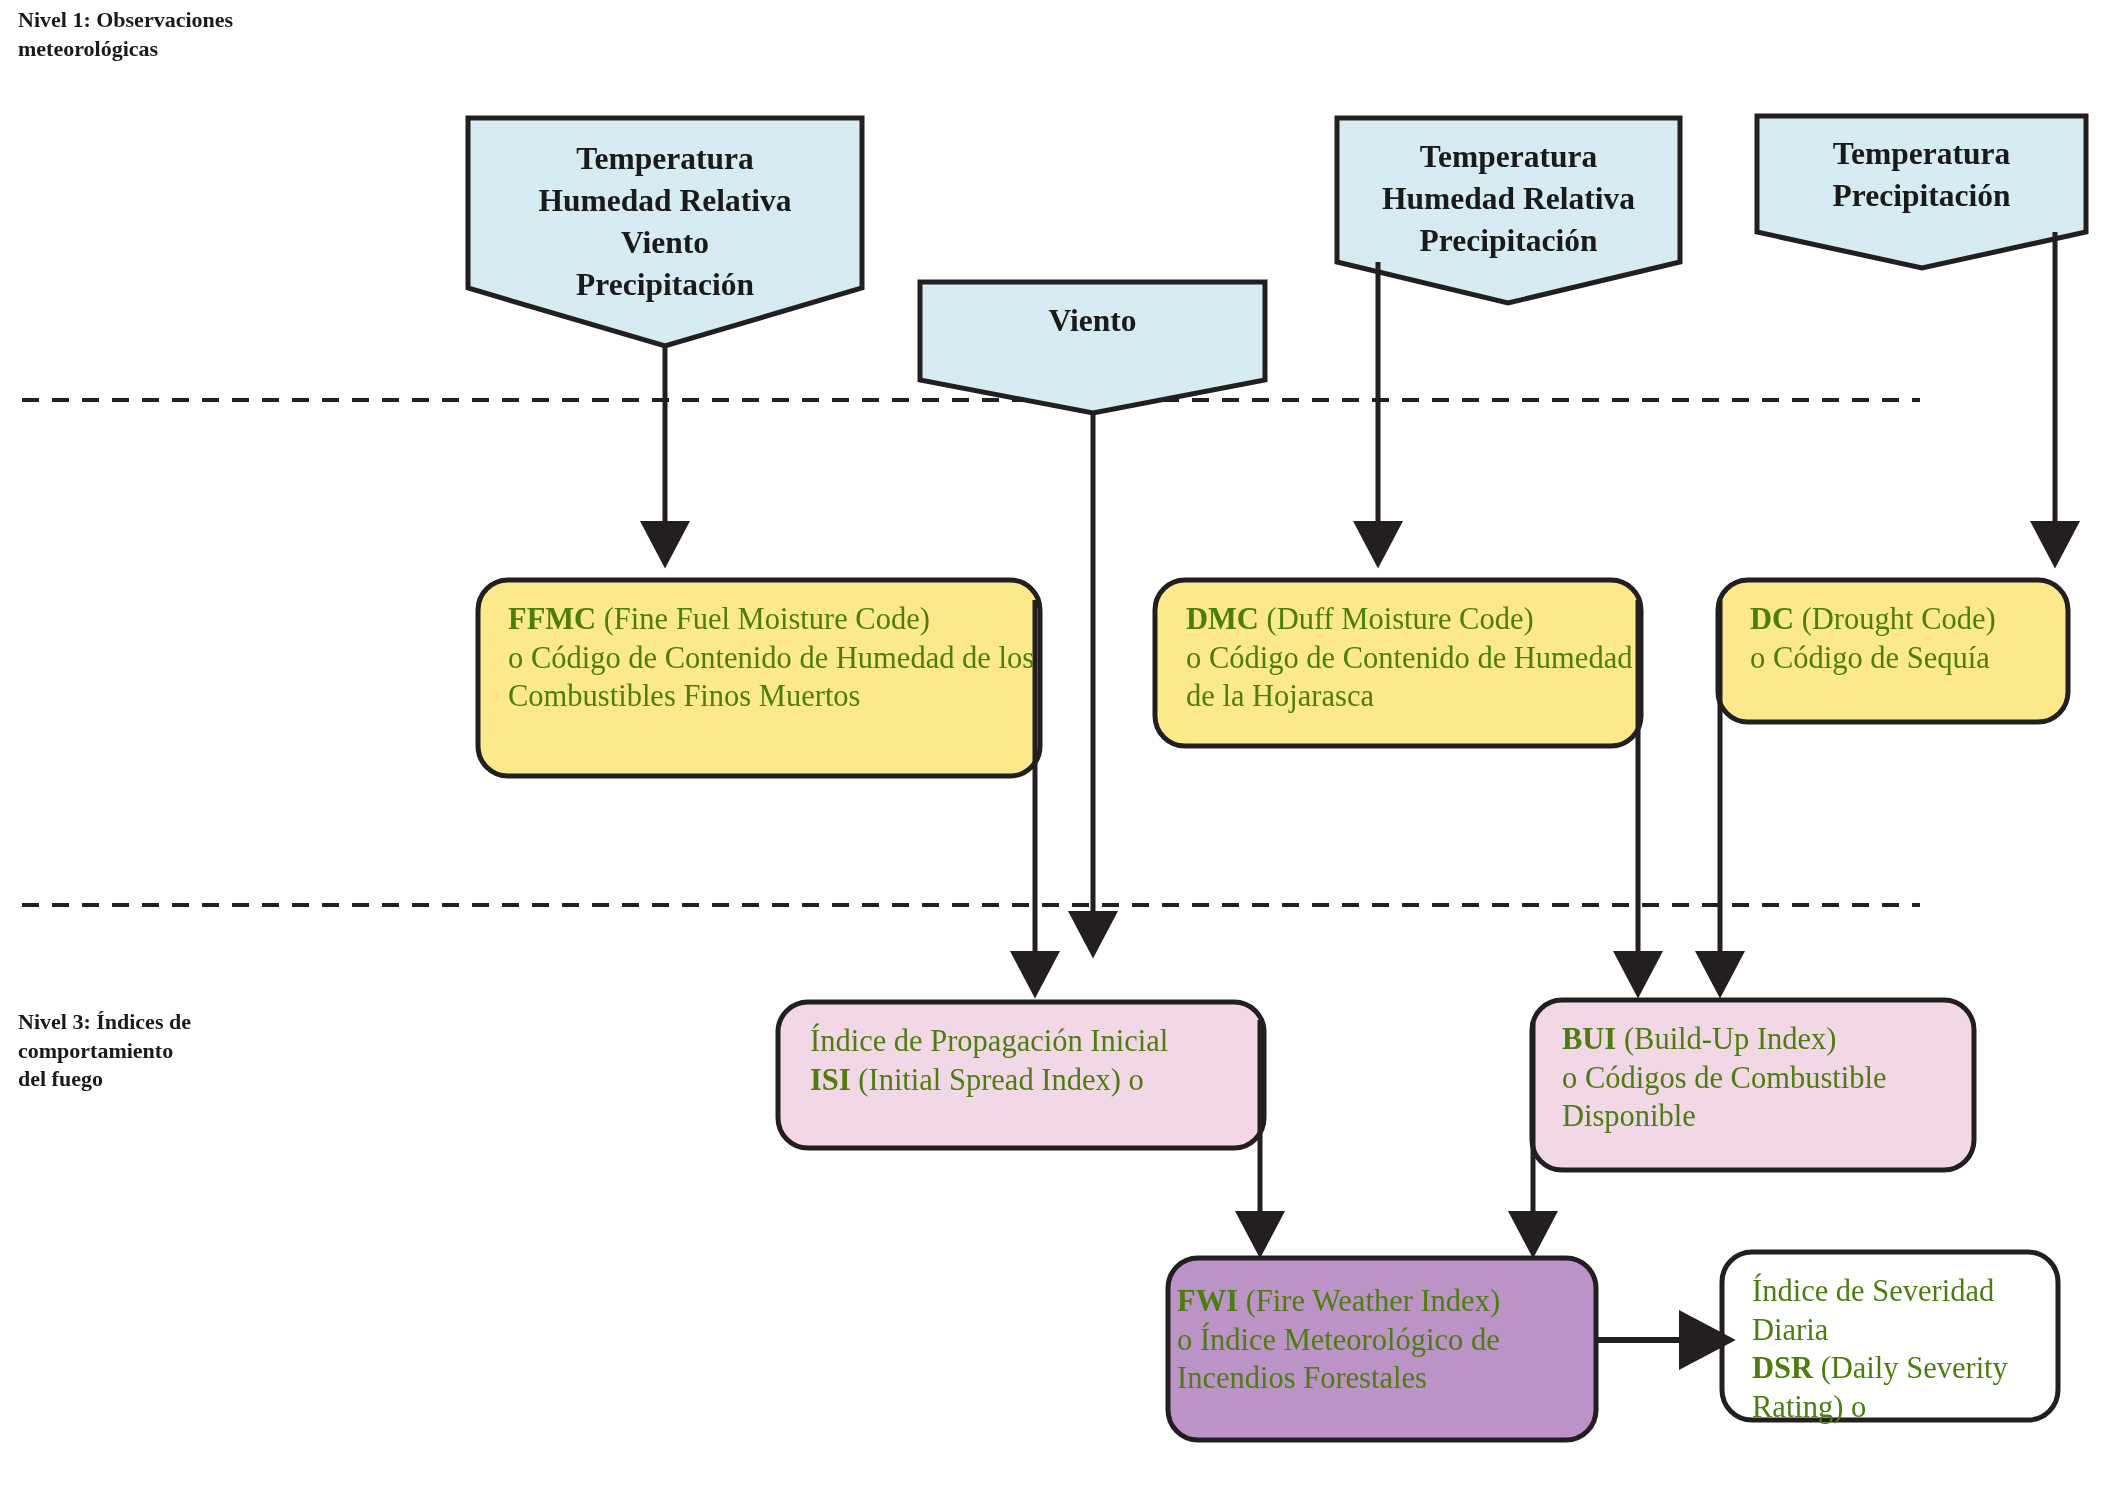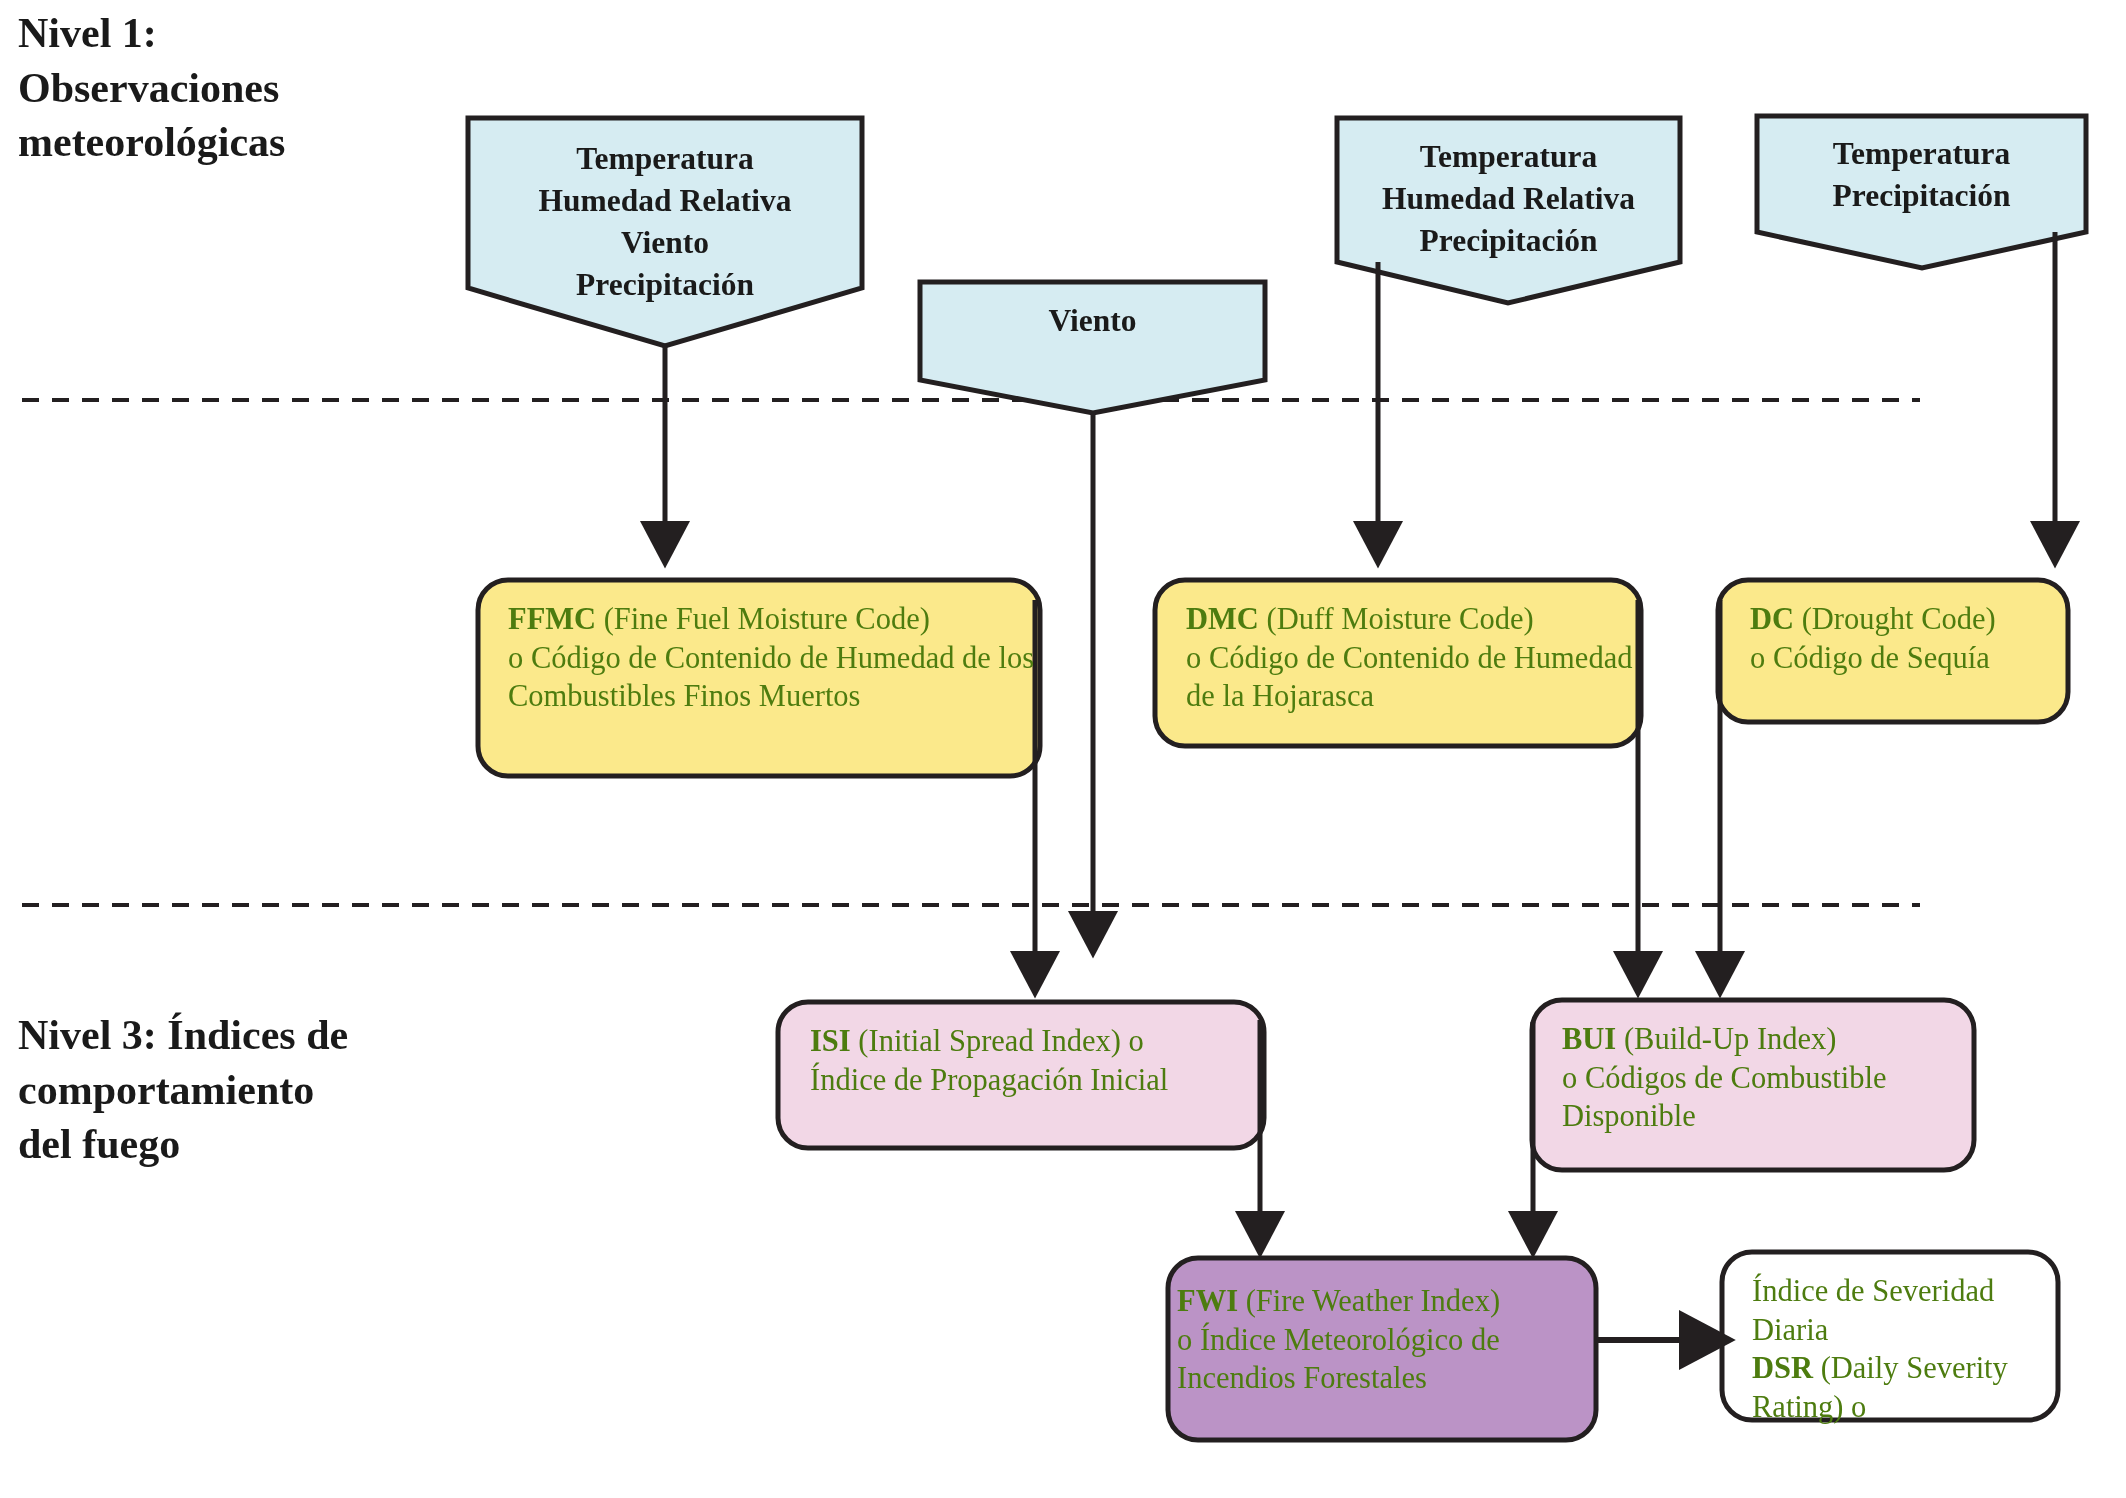--- a/index.html
+++ b/index.html
@@ -1,19 +1,19 @@
 <!DOCTYPE html>
 <html><head>
 <meta charset="utf-8">
 <style>
   html,body{margin:0;padding:0;background:#ffffff;}
   body{width:2126px;height:1498px;font-family:"Liberation Serif","DejaVu Serif",serif;}
   #stage{position:relative;width:2126px;height:1498px;overflow:hidden;background:#fff;}
   svg#diagram{position:absolute;left:0;top:0;width:2126px;height:1498px;}
-  .lbl-html{position:absolute;font-weight:bold;font-size:42px;line-height:1.30;color:#1a1a1a;
+  .lbl-html{position:absolute;font-weight:bold;font-size:22px;line-height:1.30;color:#1a1a1a;
             font-family:"Liberation Serif","DejaVu Serif",serif;white-space:pre-line;}
   .box-html{position:absolute;font-size:30.5px;line-height:1.27;color:#4d7c0f;
             font-family:"Liberation Serif","DejaVu Serif",serif;}
   .box-html b{font-weight:bold;}
   .pent-html{position:absolute;font-size:31.5px;font-weight:bold;line-height:1.33;
              text-align:center;color:#1a1a1a;
              font-family:"Liberation Serif","DejaVu Serif",serif;white-space:pre-line;}
 </style>
 </head>
 <body>
@@ -95,22 +95,22 @@
     <div><b>DMC</b> <span>(Duff Moisture  Code)</span></div>
     <div>o Código de Contenido de Humedad de la Hojarasca</div>
   </div>
 
   <div class="box-html" style="left:1750px;top:600px;width:320px;">
     <div><b>DC</b> <span>(Drought Code)</span></div>
     <div>o Código de Sequía</div>
   </div>
 
   <div class="box-html" style="left:810px;top:1022px;width:455px;">
+    <div>Índice de Propagación Inicial</div>
     <div><b>ISI</b> <span>(Initial Spread  Index) o</span></div>
-    <div>Índice de Propagación Inicial</div>
   </div>
 
   <div class="box-html" style="left:1562px;top:1020px;width:412px;">
     <div><b>BUI</b> <span>(Build-Up Index)</span></div>
     <div> o Códigos de  Combustible Disponible</div>
   </div>
 
   <div class="box-html" style="left:1177px;top:1282px;width:400px;">
     <div><b>FWI</b> <span>(Fire Weather Index)</span></div>
     <div>o Índice Meteorológico de Incendios Forestales</div>

